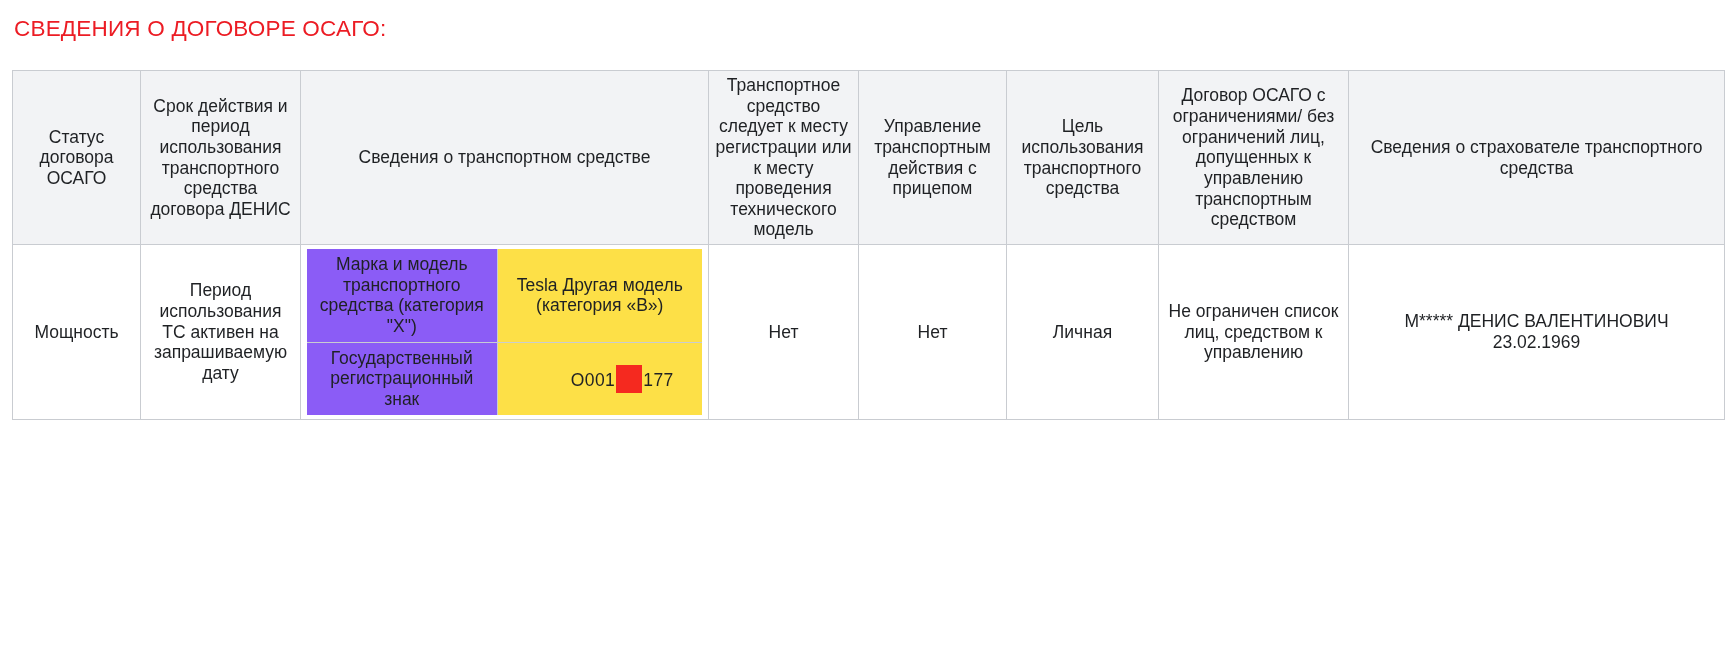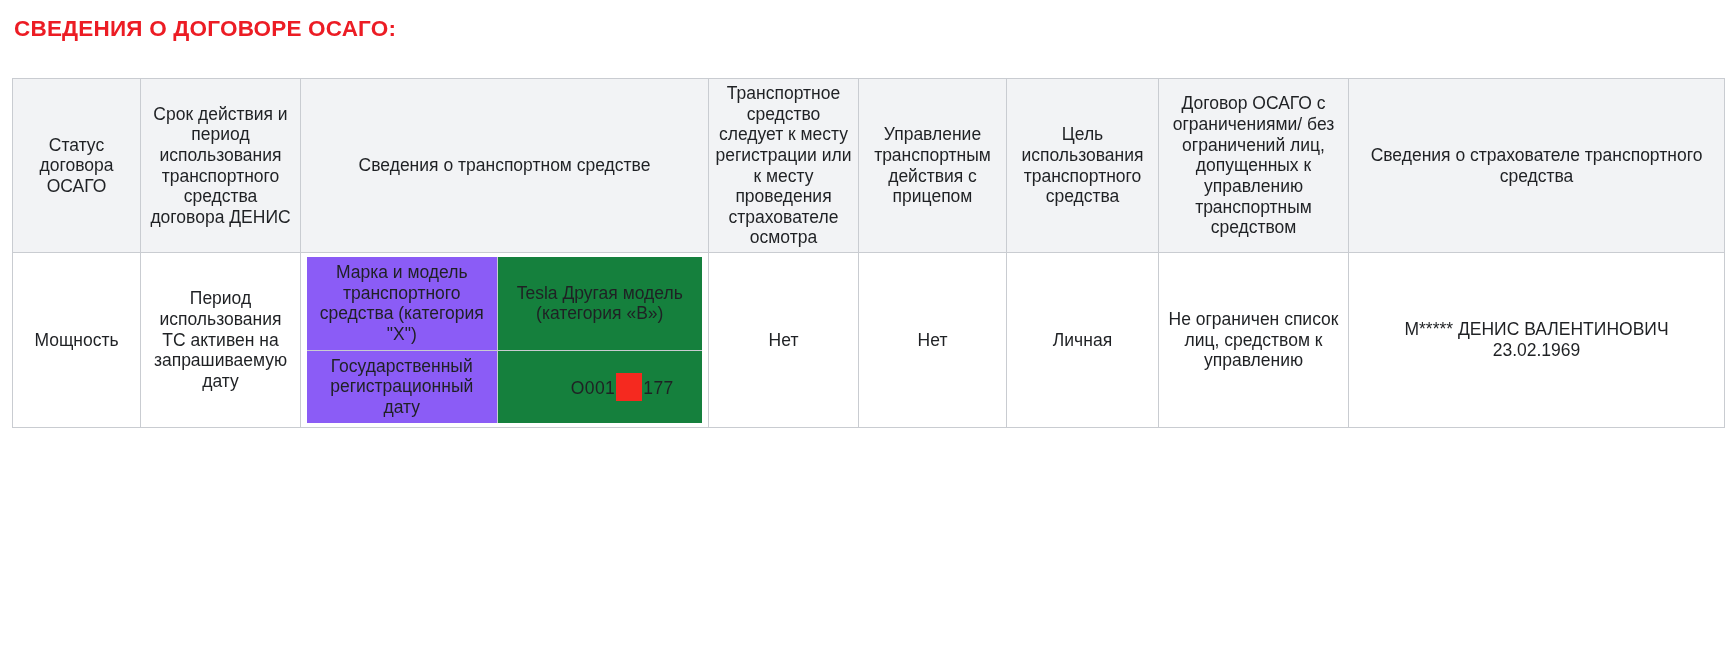--- a/index.html
+++ b/index.html
@@ -15,23 +15,23 @@
     overflow: hidden;
   }
   .page {
     padding: 12px 10px 0 10px;
     box-sizing: border-box;
     width: 1732px;
   }
   .page-title {
     color: #ec1c24;
     font-size: 22.5px;
-    font-weight: bold;
+    font-weight: normal;
     letter-spacing: 0.2px;
-    margin: 4px 0 36px 4px;
+    margin: 4px 0 28px 4px;
     white-space: nowrap;
   }
   table.osago {
     border-collapse: collapse;
     table-layout: fixed;
     width: 1712px;
     margin-left: 2px;
     font-size: 17.5px;
   }
   table.osago td,
@@ -72,21 +72,21 @@
     line-height: 1.18;
     vertical-align: middle;
     text-align: center;
   }
   table.inner td.label {
     width: 190px;
     background: #8b5cf6;
     color: #1f2124;
   }
   table.inner td.value {
-    background: #15803d;
+    background: #fde047;
   }
   td.vehicle-cell {
     padding: 0;
     vertical-align: top;
   }
   table.inner tr td:first-child { border-left: 0; }
   table.inner tr td:last-child { border-right: 0; }
   table.inner tr:first-child td { border-top: 0; }
   table.inner tr:last-child td { border-bottom: 0; }
 
@@ -123,21 +123,21 @@
       <col class="c-trailer">
       <col class="c-purpose">
       <col class="c-limits">
       <col class="c-insurer">
     </colgroup>
     <thead>
       <tr>
         <th>Статус договора ОСАГО</th>
         <th>Срок действия и период использования транспортного средства договора ДЕНИС</th>
         <th>Сведения о транспортном средстве</th>
-        <th>Транспортное средство следует к месту регистрации или к месту проведения страхователе осмотра</th>
+        <th>Транспортное средство следует к месту регистрации или к месту проведения технического модель</th>
         <th>Управление транспортным действия с прицепом</th>
         <th>Цель использования транспортного средства</th>
         <th>Договор ОСАГО с ограничениями/ без ограничений лиц, допущенных к управлению транспортным средством</th>
         <th>Сведения о страхователе транспортного средства</th>
       </tr>
     </thead>
     <tbody>
       <tr>
         <td>Мощность</td>
         <td>Период использования ТС активен на запрашиваемую дату</td>
@@ -146,21 +146,21 @@
             <colgroup>
               <col style="width:190px">
               <col>
             </colgroup>
             <tbody>
               <tr>
                 <td class="label">Марка и модель транспортного средства (категория "X")</td>
                 <td class="value">Tesla Другая модель (категория «B»)</td>
               </tr>
               <tr>
-                <td class="label">Государственный регистрационный дату</td>
+                <td class="label">Государственный регистрационный знак</td>
                 <td class="value">
                   <span class="plate"><span>O001</span><span class="redact" style="background: rgb(245, 41, 31);"></span><span>177</span></span>
                 </td>
               </tr>
             </tbody>
           </table>
         </td>
         <td>Нет</td>
         <td>Нет</td>
         <td>Личная</td>

